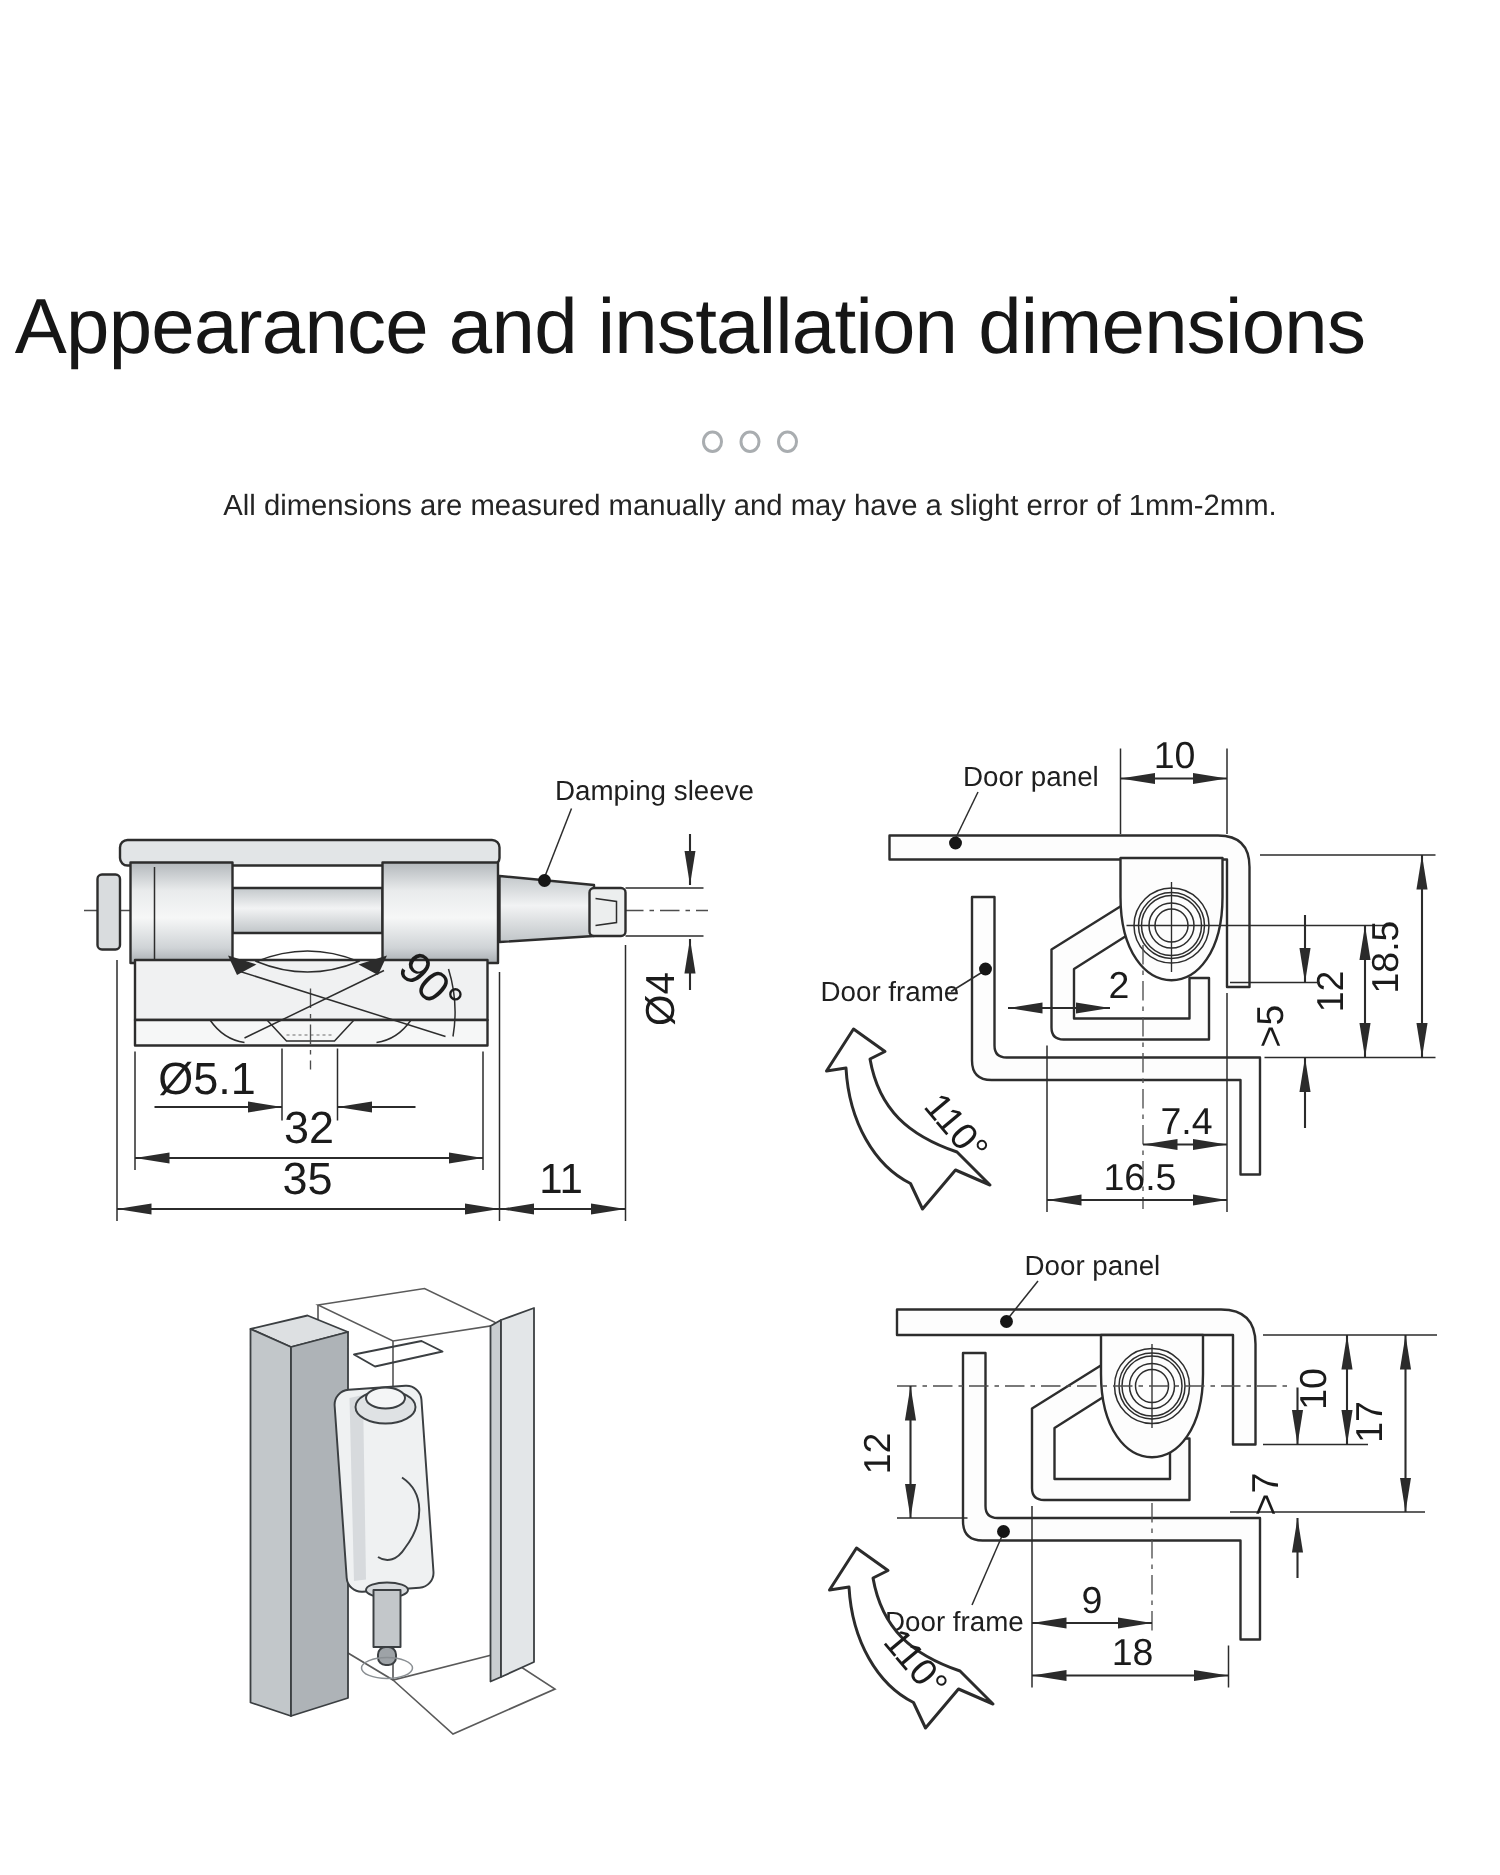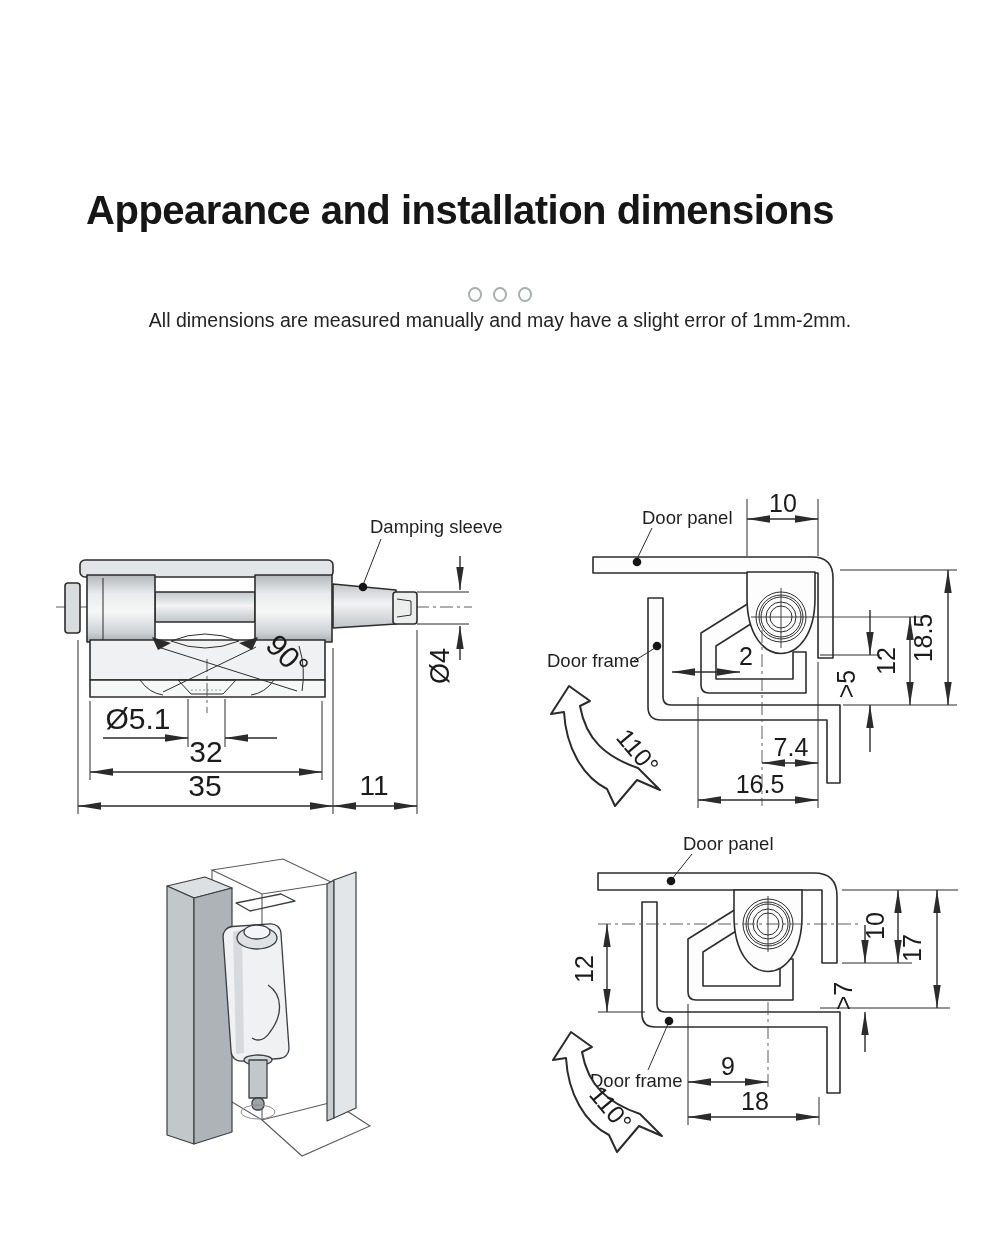--- a/index.html
+++ b/index.html
@@ -1,22 +1,22 @@
 <!DOCTYPE html>
 <html><head>
 <meta charset="utf-8">
 <style>
   html,body{margin:0;padding:0;background:#fff;}
   body{width:1000px;height:1250px;position:relative;overflow:hidden;
        font-family:"Liberation Sans",sans-serif;color:#1c1c1c;}
   .page-title{position:absolute;top:188px;left:0;width:920px;text-align:center;
-      font-size:40px;font-weight:700;letter-spacing:-0.5px;color:#161616;margin:0;}
+      font-size:52px;font-weight:400;letter-spacing:-0.5px;color:#161616;margin:0;}
   .dots{position:absolute;top:287px;left:0;width:1000px;display:flex;justify-content:center;gap:11px;}
   .dot{width:14px;height:15px;border-radius:50%;border:2px solid #a9adb0;background:#fff;box-sizing:border-box;}
-  .note{position:absolute;top:305px;left:0;width:1000px;text-align:center;
+  .note{position:absolute;top:322px;left:0;width:1000px;text-align:center;
       font-size:19.5px;line-height:30px;color:#242424;}
   .note p{margin:0;}
   svg{position:absolute;overflow:visible;}
   #svg-side{left:50px;top:505px;}
   #svg-sec-top{left:535px;top:490px;}
   #svg-iso{left:130px;top:850px;}
   #svg-sec-bot{left:545px;top:825px;}
   .outl{stroke:#2d2d2d;stroke-width:1.6;stroke-linejoin:round;}
   .thin{stroke:#2d2d2d;stroke-width:1;fill:none;}
   .dimln{stroke:#2b2b2b;stroke-width:1.4;fill:none;}

